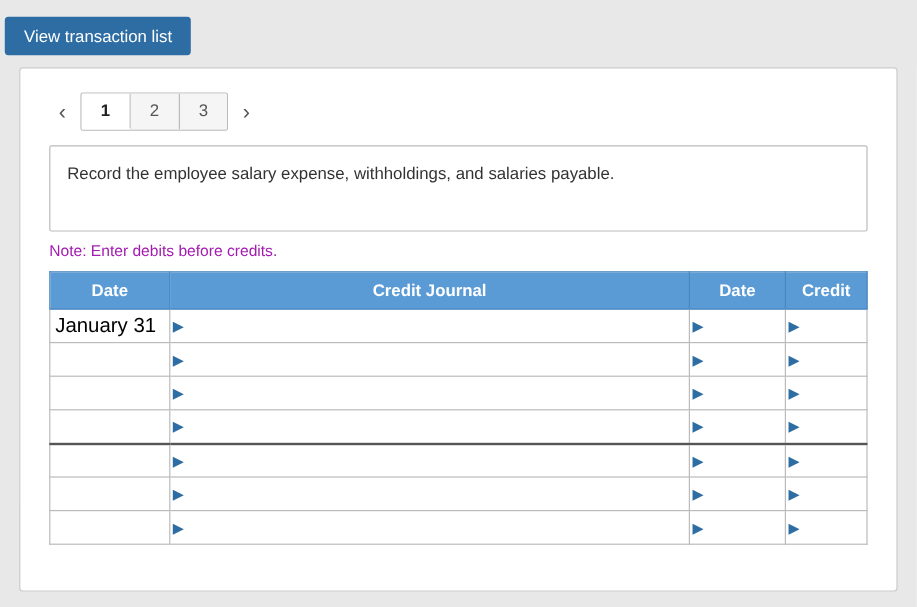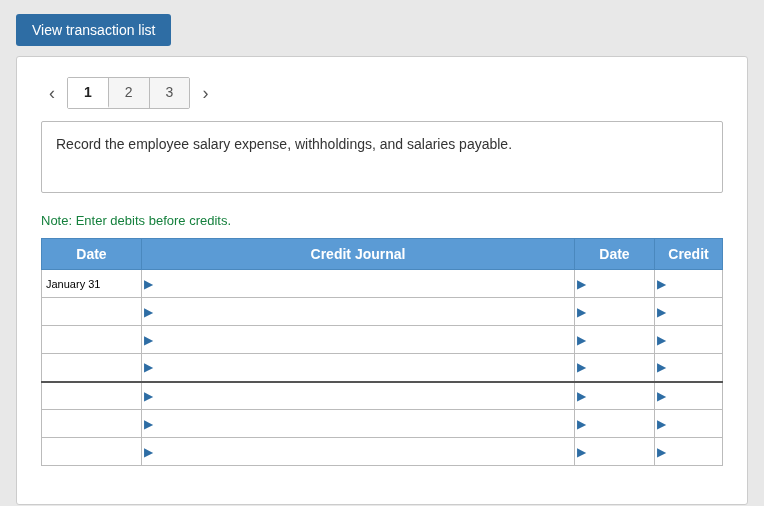--- a/index.html
+++ b/index.html
@@ -5,21 +5,21 @@
     * { box-sizing: border-box; margin: 0; padding: 0; }
     body {
       background: #e8e8e8;
       font-family: Arial, sans-serif;
       font-size: 14px;
       width: 764px;
       min-height: 506px;
     }
     .top-bar {
       background: #e8e8e8;
-      padding: 14px 16px 10px 16px;
+      padding: 14px 16px 10px 4px;
     }
     .view-transaction-btn {
       background: #2e6da4;
       color: #fff;
       border: none;
       padding: 8px 16px;
       font-size: 14px;
       cursor: pointer;
       border-radius: 3px;
     }
@@ -70,27 +70,27 @@
     .tab.active {
       background: #fff;
       color: #222;
       font-weight: bold;
       border-bottom: 2px solid #fff;
     }
     .instruction-box {
       border: 1px solid #bbb;
       border-radius: 2px;
       padding: 14px 14px 40px 14px;
-      margin-bottom: 20px;
+      margin-bottom: 8px;
       color: #333;
       min-height: 70px;
       font-size: 14px;
     }
     .note-text {
-      color: #15803d;
+      color: #a21caf;
       font-size: 13px;
       margin-bottom: 10px;
     }
     
     .journal-table {
       width: 100%;
       border-collapse: collapse;
       margin-bottom: 18px;
       border-radius: 17px;
     }
@@ -113,21 +113,21 @@
       border: 1px solid #bbb;
       height: 28px;
       position: relative;
     }
     .journal-table tbody td input {
       width: 100%;
       height: 100%;
       border: none;
       outline: none;
       padding: 2px 4px;
-      font-size: 11px;
+      font-size: 17px;
       background: transparent;
     }
     .cell-arrow {
       position: absolute;
       left: 2px;
       top: 50%;
       transform: translateY(-50%);
       color: #2e6da4;
       font-size: 12px;
       pointer-events: none;

